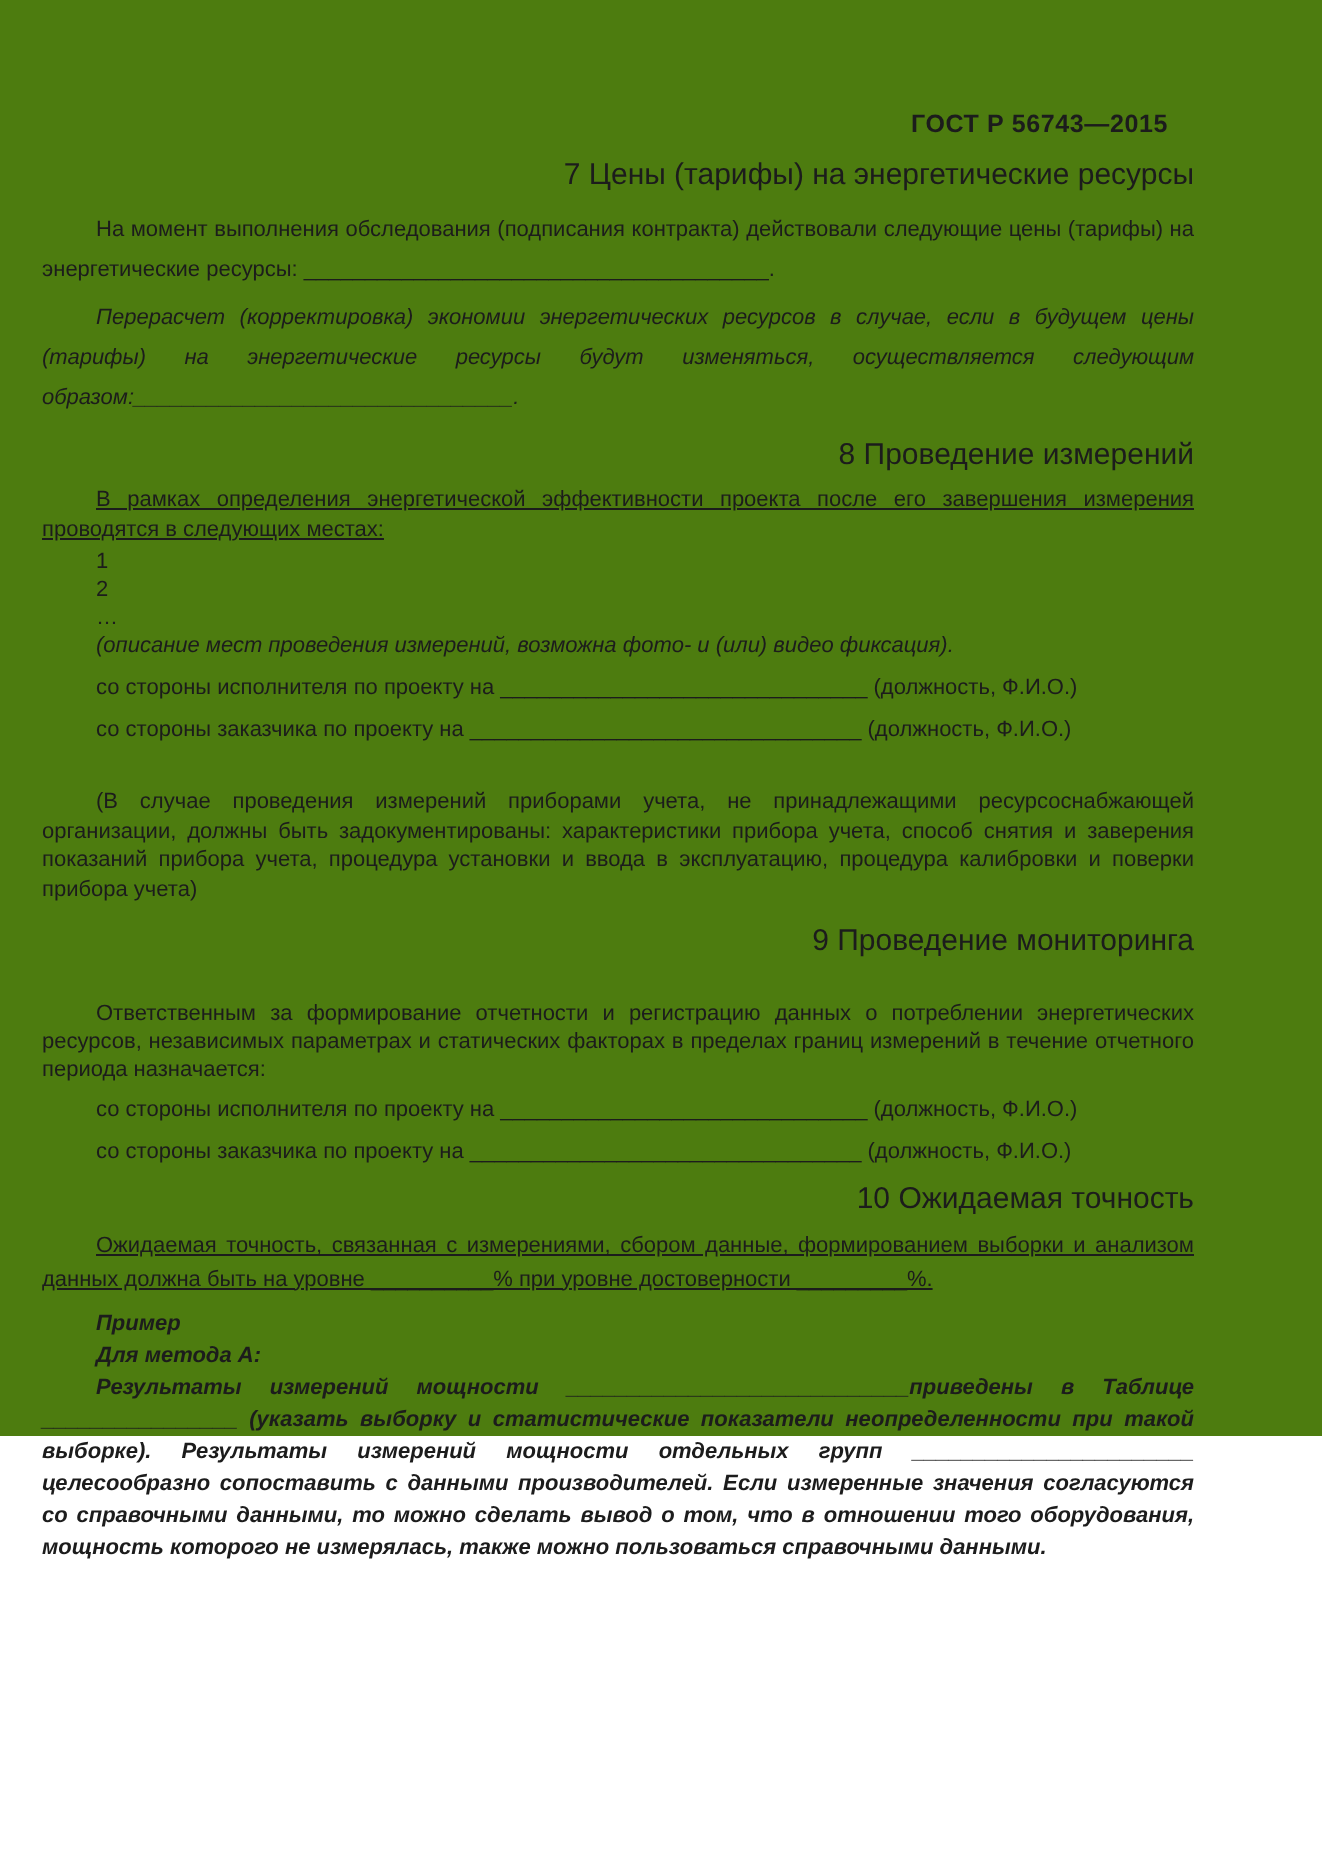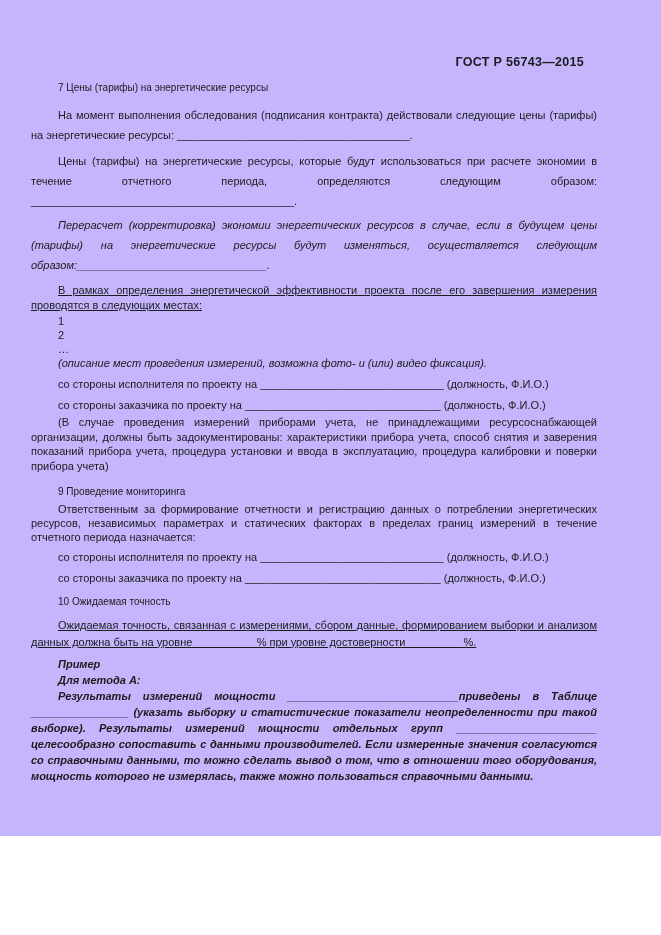--- a/index.html
+++ b/index.html
@@ -5,23 +5,23 @@
   html, body { margin: 0; padding: 0; background: #ffffff; }
   body {
     width: 661px; height: 935px;
     font-family: "Liberation Sans", sans-serif;
     font-size: 11px;
     color: #1c1c1c;
     overflow: hidden;
   }
   .page {
     box-sizing: border-box;
-    width: 661px; height: 836px;
-    padding: 55px 64px 0 31px;
-    background: #c4b5fd;
+    width: 661px; height: 718px;
+    padding: 55px 64px 0 21px;
+    background: #4d7c0f;
   }
   .std-header {
     text-align: right;
     font-weight: bold;
     font-size: 12.5px;
     letter-spacing: 0.3px;
     padding-right: 13px;
     line-height: 14px;
   }
   .para {
@@ -29,60 +29,61 @@
     text-align: justify;
     text-indent: 27px;
     line-height: 14.5px;
   }
   .para-wide { line-height: 20px; }
   .heading {
     margin: 0;
     text-indent: 27px;
     line-height: 14px;
     font-weight: normal;
-    font-size: 10px;
+    font-size: 15px;
+    text-align: right;
   }
   .line {
     margin: 0;
     text-indent: 27px;
     line-height: 14px;
     text-align: left;
   }
   .list-item { line-height: 14px; }
   .example {
     font-weight: bold;
     font-style: italic;
   }
   .example .para, .example .line { line-height: 16px; }
   
   .mt4  { margin-top: 4px; font-style: italic; }
   .mt6  { margin-top: 6px; }
   .mt7  { margin-top: 7px; }
   .mt8  { margin-top: 8px; text-decoration: underline; }
-  .mt9  { margin-top: 3px; }
+  .mt9  { margin-top: 22px; }
   .mt10 { margin-top: 10px; }
   .mt12 { margin-top: 12px; }
   .mt2  { margin-top: 2px; }
   .mt3  { margin-top: 0; font-style: italic; }
 </style>
 </head>
 <body>
 
 <div class="page">
 
   <div class="std-header">ГОСТ Р 56743—2015</div>
 
   <p class="heading mt12">7 Цены (тарифы) на энергетические ресурсы</p>
 
   <p class="para para-wide mt10">На момент выполнения обследования (подписания контракта) действовали следующие цены (тарифы) на энергетические ресурсы: ______________________________________.</p>
 
-  <p class="para para-wide mt6">Цены (тарифы) на энергетические ресурсы, которые будут использоваться при расчете экономии в течение отчетного периода, определяются следующим образом: ___________________________________________.</p>
 
   <p class="para para-wide mt4">Перерасчет (корректировка) экономии энергетических ресурсов в случае, если в будущем цены (тарифы) на энергетические ресурсы будут изменяться, осуществляется следующим образом:_______________________________.</p>
 
+  <p class="heading mt12">8 Проведение измерений</p>
 
   <p class="para mt8">В рамках определения энергетической эффективности проекта после его завершения измерения проводятся в следующих местах:</p>
 
   <p class="line list-item mt2">1</p>
   <p class="line list-item">2</p>
   <p class="line list-item">…</p>
 
   <p class="line mt3">(описание мест проведения измерений, возможна фото- и (или) видео фиксация).</p>
 
 

